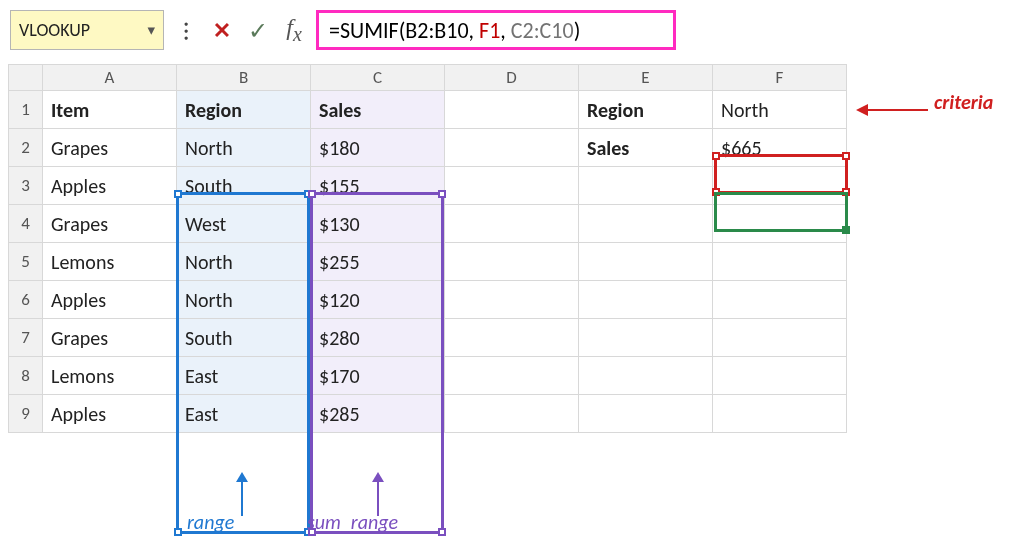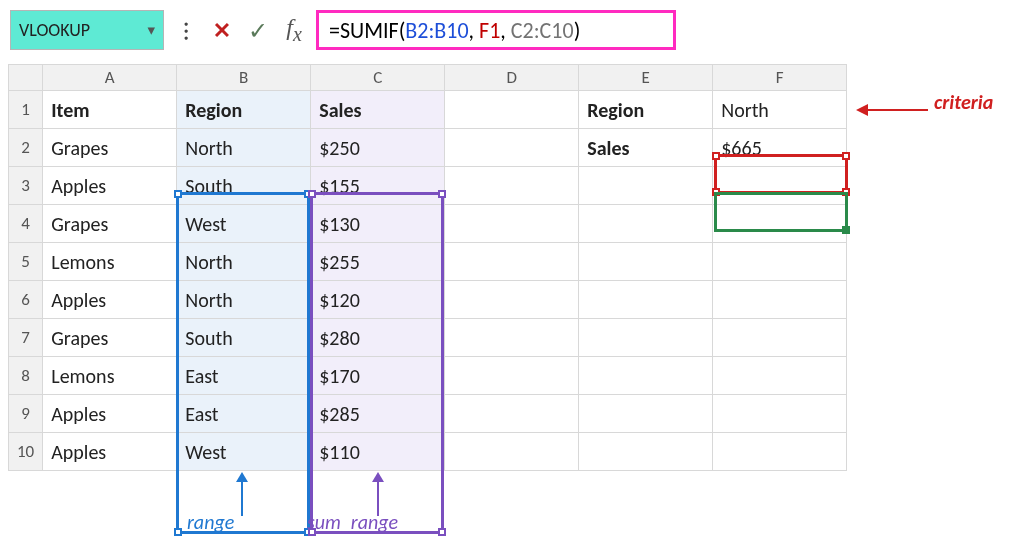--- a/index.html
+++ b/index.html
@@ -20,21 +20,21 @@
     display: flex;
     align-items: center;
     gap: 8px;
     padding: 10px 10px 12px 10px;
     position: relative;
   }
   .name-box {
     width: 154px;
     height: 40px;
     border: 1px solid #b5b5b5;
-    background: #5eead4;
+    background: #fef9c3;
     display: flex;
     align-items: center;
     justify-content: space-between;
     padding: 0 8px;
     font-size: 18px;
   }
   .name-box .chevron { font-size: 15px; color: #555; }
 
   .icon-btn {
     width: 28px;
@@ -55,21 +55,21 @@
     display: flex;
     align-items: center;
     padding: 0 10px;
     font-size: 22px;
     background:#fff;
     min-width: 360px;
   }
   .formula-box span { white-space: pre; }
   .f-eq   { color:#000; }
   .f-fn   { color:#000; }
-  .f-blue { color:#1d4ed8; }
+  .f-blue { color:#000000; }
   .f-red  { color:#c00000; }
   .f-purp { color:#737373; }
   .f-txt  { color:#000; }
 
   
   .sheet {
     position: absolute;
     left: 8px;
     top: 64px;
   }
@@ -242,21 +242,21 @@
       <td class="hdr-cell hl-blue">Region</td>
       <td class="hdr-cell hl-purp">Sales</td>
       <td></td>
       <td class="hdr-cell">Region</td>
       <td>North</td>
     </tr>
     <tr>
       <th class="row-hdr">2</th>
       <td>Grapes</td>
       <td class="hl-blue">North</td>
-      <td class="num hl-purp">$250</td>
+      <td class="num hl-purp">$180</td>
       <td></td>
       <td class="hdr-cell">Sales</td>
       <td class="num">$665</td>
     </tr>
     <tr>
       <th class="row-hdr">3</th>
       <td>Apples</td>
       <td class="hl-blue">South</td>
       <td class="num hl-purp">$155</td>
       <td></td>
@@ -306,29 +306,20 @@
       <td class="num hl-purp">$170</td>
       <td></td>
       <td></td>
       <td></td>
     </tr>
     <tr>
       <th class="row-hdr">9</th>
       <td>Apples</td>
       <td class="hl-blue">East</td>
       <td class="num hl-purp">$285</td>
-      <td></td>
-      <td></td>
-      <td></td>
-    </tr>
-    <tr>
-      <th class="row-hdr">10</th>
-      <td>Apples</td>
-      <td class="hl-blue">West</td>
-      <td class="num hl-purp">$110</td>
       <td></td>
       <td></td>
       <td></td>
     </tr>
   </tbody>
     </table>
 
   <div class="overlay range-blue">
     <span class="handle h-tl"></span>
       <span class="handle h-tr"></span>

